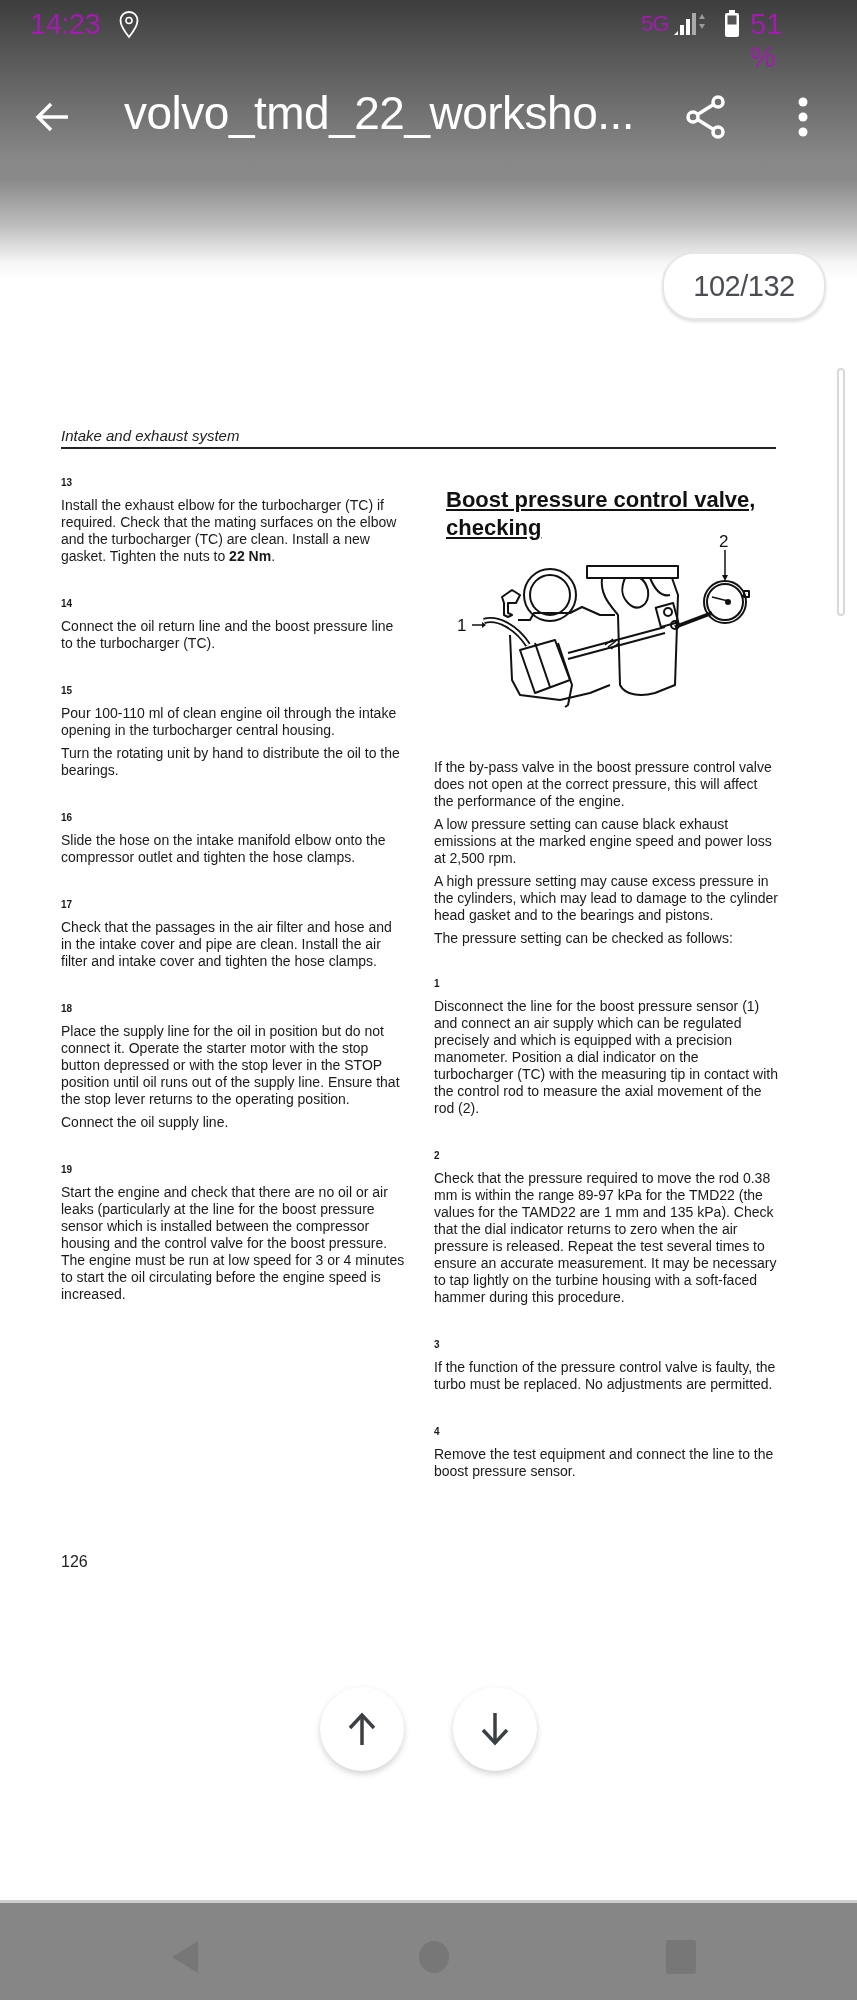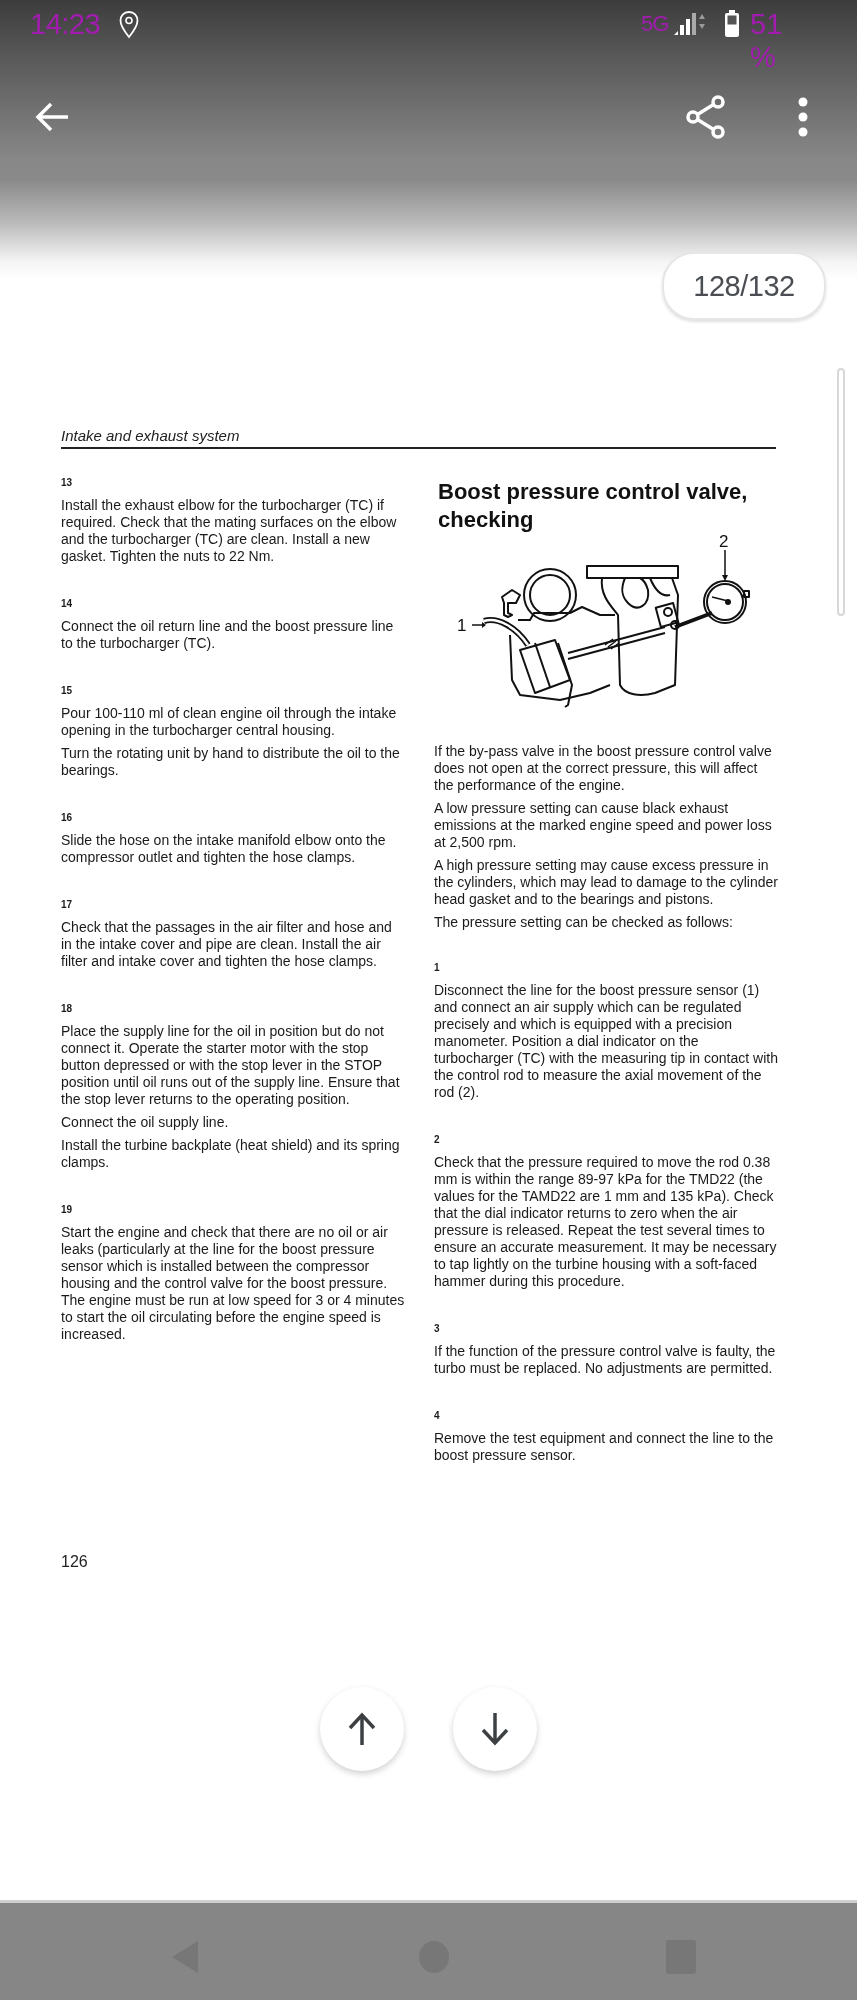--- a/index.html
+++ b/index.html
@@ -47,24 +47,24 @@
   }
   .header-rule { position:absolute; left:61px; top:447px; width:715px; height:2px; background:#222; }
 
   .col { position:absolute; font-size:14px; line-height:17px; color:#1a1a1a; }
   .col-left { left:61px; top:474px; width:345px; }
   .col-right { left:434px; top:474px; width:345px; }
 
   .step { margin:0; }
   .step-num { font-weight:bold; font-size:10px; margin:0 0 6px 0; }
   .para { margin:0 0 6px 0; }
-  .b { font-weight:normal; }
+  .b { font-weight:bold; }
 
   .section-title {
-    font-weight:bold; font-size:22px; line-height:28px; color:#111; margin:4px;
+    font-weight:bold; font-size:22px; line-height:28px; color:#111; margin:12px;text-decoration:underline;
   }
   .figure { position:absolute; left:450px; top:535px; width:320px; height:180px; }
 
   .page-number { position:absolute; left:61px; top:1553px; font-size:16px; color:#222; }
 
   .nav-fab {
     position:absolute; top:1687px; width:84px; height:84px; border-radius:50%;
     background:#fff; box-shadow:0 3px 6px rgba(0,0,0,0.18);
     display:flex; align-items:center; justify-content:center;
   }
@@ -105,40 +105,41 @@
   <span class="status-pct">51 %</span>
 </div>
 
 <div class="app-bar">
   <svg class="back-btn" viewBox="0 0 46 46">
     <g>
       <line x1="8" y1="23" x2="38" y2="23" stroke="#fff" stroke-width="3.5"></line>
       <polyline points="21,10 8,23 21,36" fill="none" stroke="#fff" stroke-width="3.5"></polyline>
     </g>
   </svg>
+  <span class="doc-title">volvo_tmd_22_worksho...</span>
   <svg class="share-btn" viewBox="0 0 44 50">
     <g fill="none" stroke="#fff" stroke-width="3.5">
       <circle cx="34" cy="10" r="5"></circle>
       <circle cx="9" cy="25" r="5"></circle>
       <circle cx="34" cy="40" r="5"></circle>
       <line x1="13.5" y1="22.5" x2="29.5" y2="12.5"></line>
       <line x1="13.5" y1="27.5" x2="29.5" y2="37.5"></line>
     </g>
   </svg>
   <svg class="more-btn" viewBox="0 0 26 50">
     <g fill="#fff">
       <circle cx="13" cy="10" r="4.5"></circle>
       <circle cx="13" cy="25" r="4.5"></circle>
       <circle cx="13" cy="40" r="4.5"></circle>
     </g>
   </svg>
 </div>
 
 <div class="page-counter">
-  <span>128/132</span>
+  <span>102/132</span>
 </div>
 
 <div class="scrollbar"></div>
 
 <div class="pdf-page">
   <div class="running-header">Intake and exhaust system</div>
   <div class="header-rule"></div>
 
   <div class="col col-left">
     <div class="step">
@@ -164,21 +165,20 @@
     <div style="height:24px"></div>
     <div class="step">
       <p class="step-num">17</p>
       <p class="para">Check that the passages in the air filter and hose and in the intake cover and pipe are clean. Install the air filter and intake cover and tighten the hose clamps.</p>
     </div>
     <div style="height:24px"></div>
     <div class="step">
       <p class="step-num">18</p>
       <p class="para">Place the supply line for the oil in position but do not connect it. Operate the starter motor with the stop button depressed or with the stop lever in the STOP position until oil runs out of the supply line. Ensure that the stop lever returns to the operating position.</p>
       <p class="para">Connect the oil supply line.</p>
-      <p class="para">Install the turbine backplate (heat shield) and its spring clamps.</p>
     </div>
     <div style="height:24px"></div>
     <div class="step">
       <p class="step-num">19</p>
       <p class="para">Start the engine and check that there are no oil or air leaks (particularly at the line for the boost pressure sensor which is installed between the compressor housing and the control valve for the boost pressure. The engine must be run at low speed for 3 or 4 minutes to start the oil circulating before the engine speed is increased.</p>
     </div>
   </div>
 
   <div class="col col-right">
     <h2 class="section-title">Boost pressure control valve, checking</h2>

